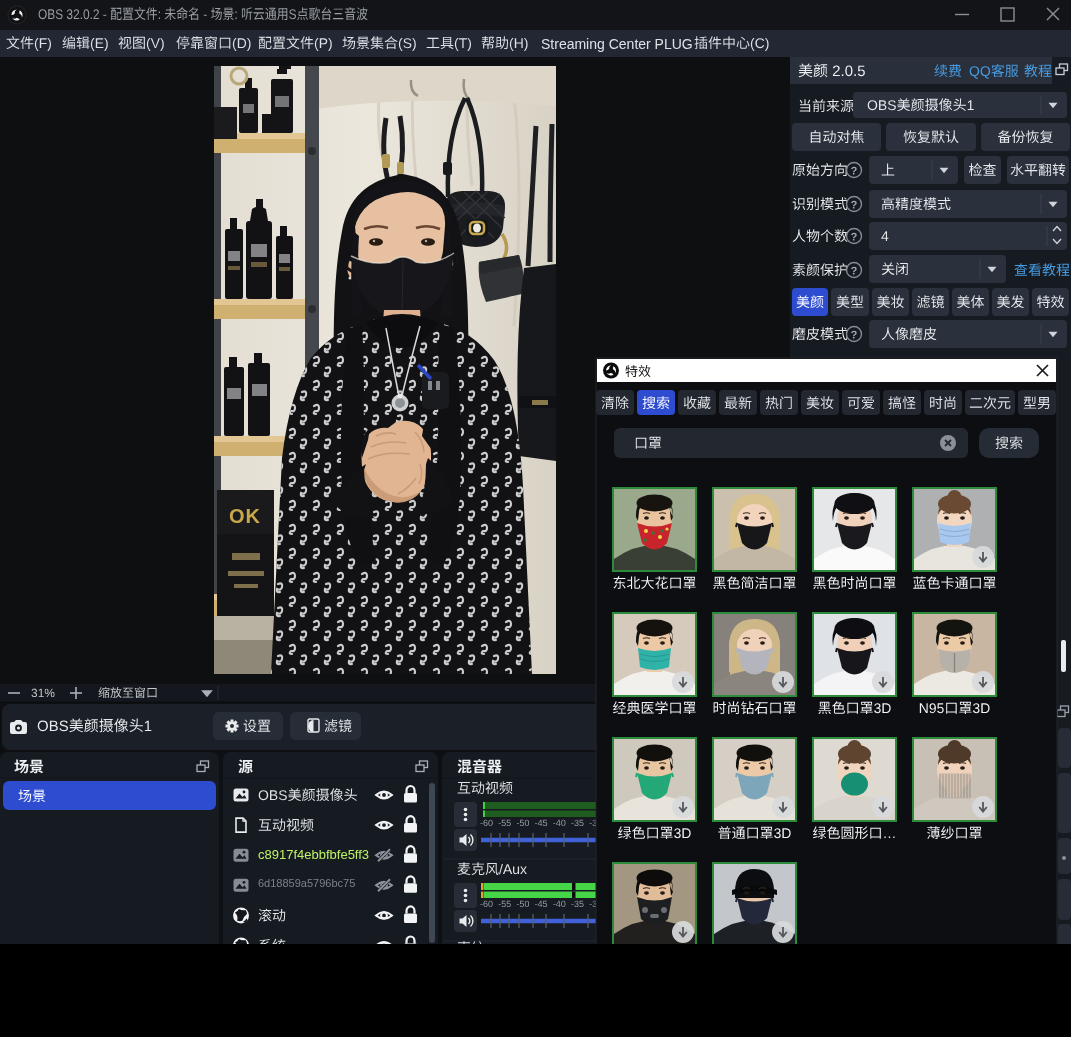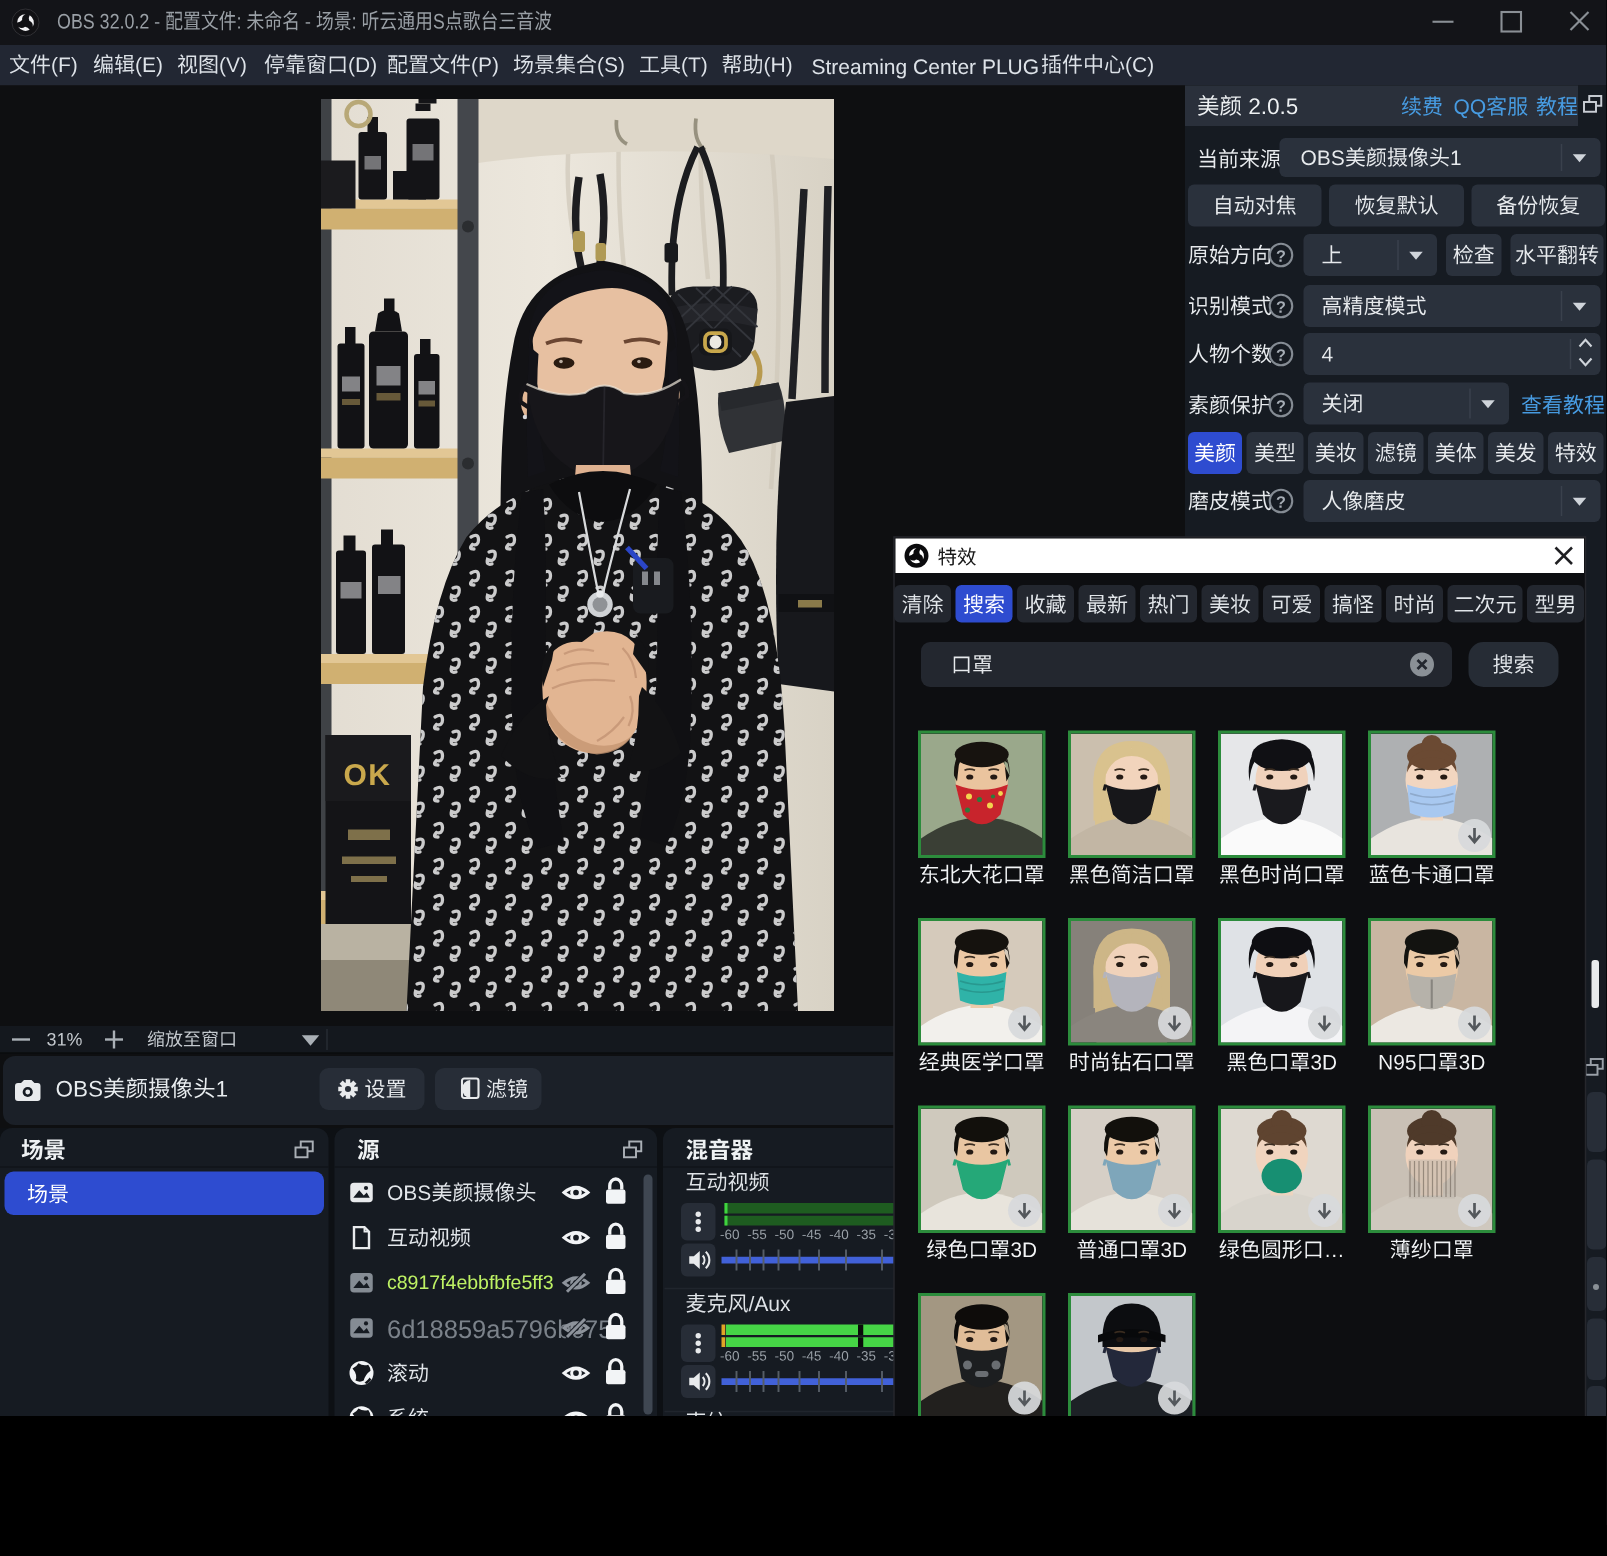--- a/index.html
+++ b/index.html
@@ -11,21 +11,21 @@
     <div style="position:absolute;left:790px;top:57px;width:281px;height:948px;background:#161b22"></div>
     <div style="position:absolute;left:0;top:684px;width:790px;height:18px;background:#14181e"></div>
     <div style="position:absolute;left:2px;top:704px;width:786px;height:46px;background:#1b2028;border-radius:8px"></div>
     <div style="position:absolute;left:0;top:752px;width:790px;height:253px;background:#0d1014"></div>
     <div style="position:absolute;left:0;top:1005px;width:1071px;height:32px;background:#14171d;border-top:1px solid #262b33;box-sizing:border-box"></div>
     <div style="position:absolute;left:0px;top:752px;width:219px;height:253px;background:#161b22;border-radius:8px 8px 0 0"></div>
     <div style="position:absolute;left:223px;top:752px;width:215px;height:253px;background:#161b22;border-radius:8px 8px 0 0"></div>
     <div style="position:absolute;left:442px;top:752px;width:348px;height:253px;background:#161b22;border-radius:8px 8px 0 0"></div>
     <div style="position:absolute;left:541px;top:36px;font-size:14px;color:#dde2e8">Streaming Center PLUG</div>
     <div style="position:absolute;left:258px;top:847.2px;font-size:13px;color:#bef264">c8917f4ebbfbfe5ff3</div>
-    <div style="position:absolute;left:258px;top:877.3px;font-size:17px;color:#7b828a">6d18859a5796bc75</div>
+    <div style="position:absolute;left:258px;top:877.3px;font-size:11px;color:#7b828a">6d18859a5796bc75</div>
 <svg width="1071" height="1037" viewBox="0 0 1071 1037" style="position:absolute;left:0;top:0">
 <defs>
         <path id="l4f" d="M73 -35Q73 -24 69 -16Q65 -8 57 -3Q49 1 39 1Q28 1 21 -3Q13 -8 9 -16Q5 -24 5 -35Q5 -51 14 -61Q23 -70 39 -70Q49 -70 57 -66Q65 -61 69 -54Q73 -46 73 -35ZM63 -35Q63 -48 57 -55Q51 -62 39 -62Q27 -62 21 -55Q14 -48 14 -35Q14 -22 21 -14Q27 -7 39 -7Q51 -7 57 -14Q63 -21 63 -35Z"></path>
         <path id="l42" d="M61 -19Q61 -10 55 -5Q48 0 36 0L8 0L8 -69L33 -69Q57 -69 57 -52Q57 -46 54 -42Q51 -38 44 -36Q53 -35 57 -31Q61 -26 61 -19ZM48 -51Q48 -57 44 -59Q40 -61 33 -61L18 -61L18 -40L33 -40Q41 -40 44 -42Q48 -45 48 -51ZM52 -20Q52 -32 35 -32L18 -32L18 -7L36 -7Q44 -7 48 -11Q52 -14 52 -20Z"></path>
         <path id="l53" d="M62 -19Q62 -9 55 -4Q47 1 34 1Q9 1 5 -17L14 -18Q15 -12 20 -9Q25 -6 34 -6Q43 -6 48 -9Q53 -12 53 -19Q53 -22 51 -24Q50 -26 47 -27Q44 -29 40 -30Q37 -31 32 -32Q24 -34 19 -35Q15 -37 13 -39Q10 -42 9 -45Q8 -48 8 -51Q8 -60 15 -65Q21 -70 34 -70Q46 -70 52 -66Q58 -63 60 -54L51 -52Q50 -58 46 -60Q41 -63 34 -63Q26 -63 21 -60Q17 -57 17 -52Q17 -49 19 -47Q20 -45 23 -43Q27 -42 36 -40Q39 -39 42 -38Q46 -37 48 -36Q51 -35 54 -34Q56 -32 58 -30Q60 -28 61 -26Q62 -23 62 -19Z"></path>
         <path id="l33" d="M51 -19Q51 -9 45 -4Q39 1 28 1Q17 1 11 -4Q5 -8 4 -18L13 -19Q15 -6 28 -6Q35 -6 38 -10Q42 -13 42 -19Q42 -25 38 -28Q33 -31 25 -31L20 -31L20 -39L25 -39Q32 -39 36 -42Q40 -45 40 -51Q40 -56 37 -59Q34 -63 27 -63Q22 -63 18 -60Q14 -57 14 -51L5 -52Q6 -60 12 -65Q18 -70 27 -70Q38 -70 44 -65Q49 -60 49 -52Q49 -45 46 -41Q42 -37 35 -35L35 -35Q43 -34 47 -30Q51 -26 51 -19Z"></path>
         <path id="l32" d="M5 0L5 -6Q8 -12 11 -16Q15 -21 19 -24Q23 -28 26 -31Q30 -34 33 -37Q37 -40 39 -43Q40 -46 40 -51Q40 -56 37 -59Q34 -63 28 -63Q22 -63 19 -60Q15 -56 14 -51L5 -52Q6 -60 12 -65Q18 -70 28 -70Q38 -70 44 -65Q50 -60 50 -51Q50 -47 48 -43Q46 -39 42 -35Q39 -31 28 -23Q23 -18 19 -15Q16 -11 15 -7L51 -7L51 0Z"></path>
         <path id="l2e" d="M9 0L9 -11L19 -11L19 0Z"></path>
         <path id="l30" d="M52 -34Q52 -17 46 -8Q40 1 28 1Q16 1 10 -8Q4 -17 4 -34Q4 -52 10 -61Q15 -70 28 -70Q40 -70 46 -61Q52 -52 52 -34ZM43 -34Q43 -49 39 -56Q36 -63 28 -63Q20 -63 16 -56Q13 -50 13 -34Q13 -20 16 -13Q20 -6 28 -6Q36 -6 39 -13Q43 -20 43 -34Z"></path>
         <path id="l2d" d="M4 -23L4 -30L29 -30L29 -23Z"></path>

